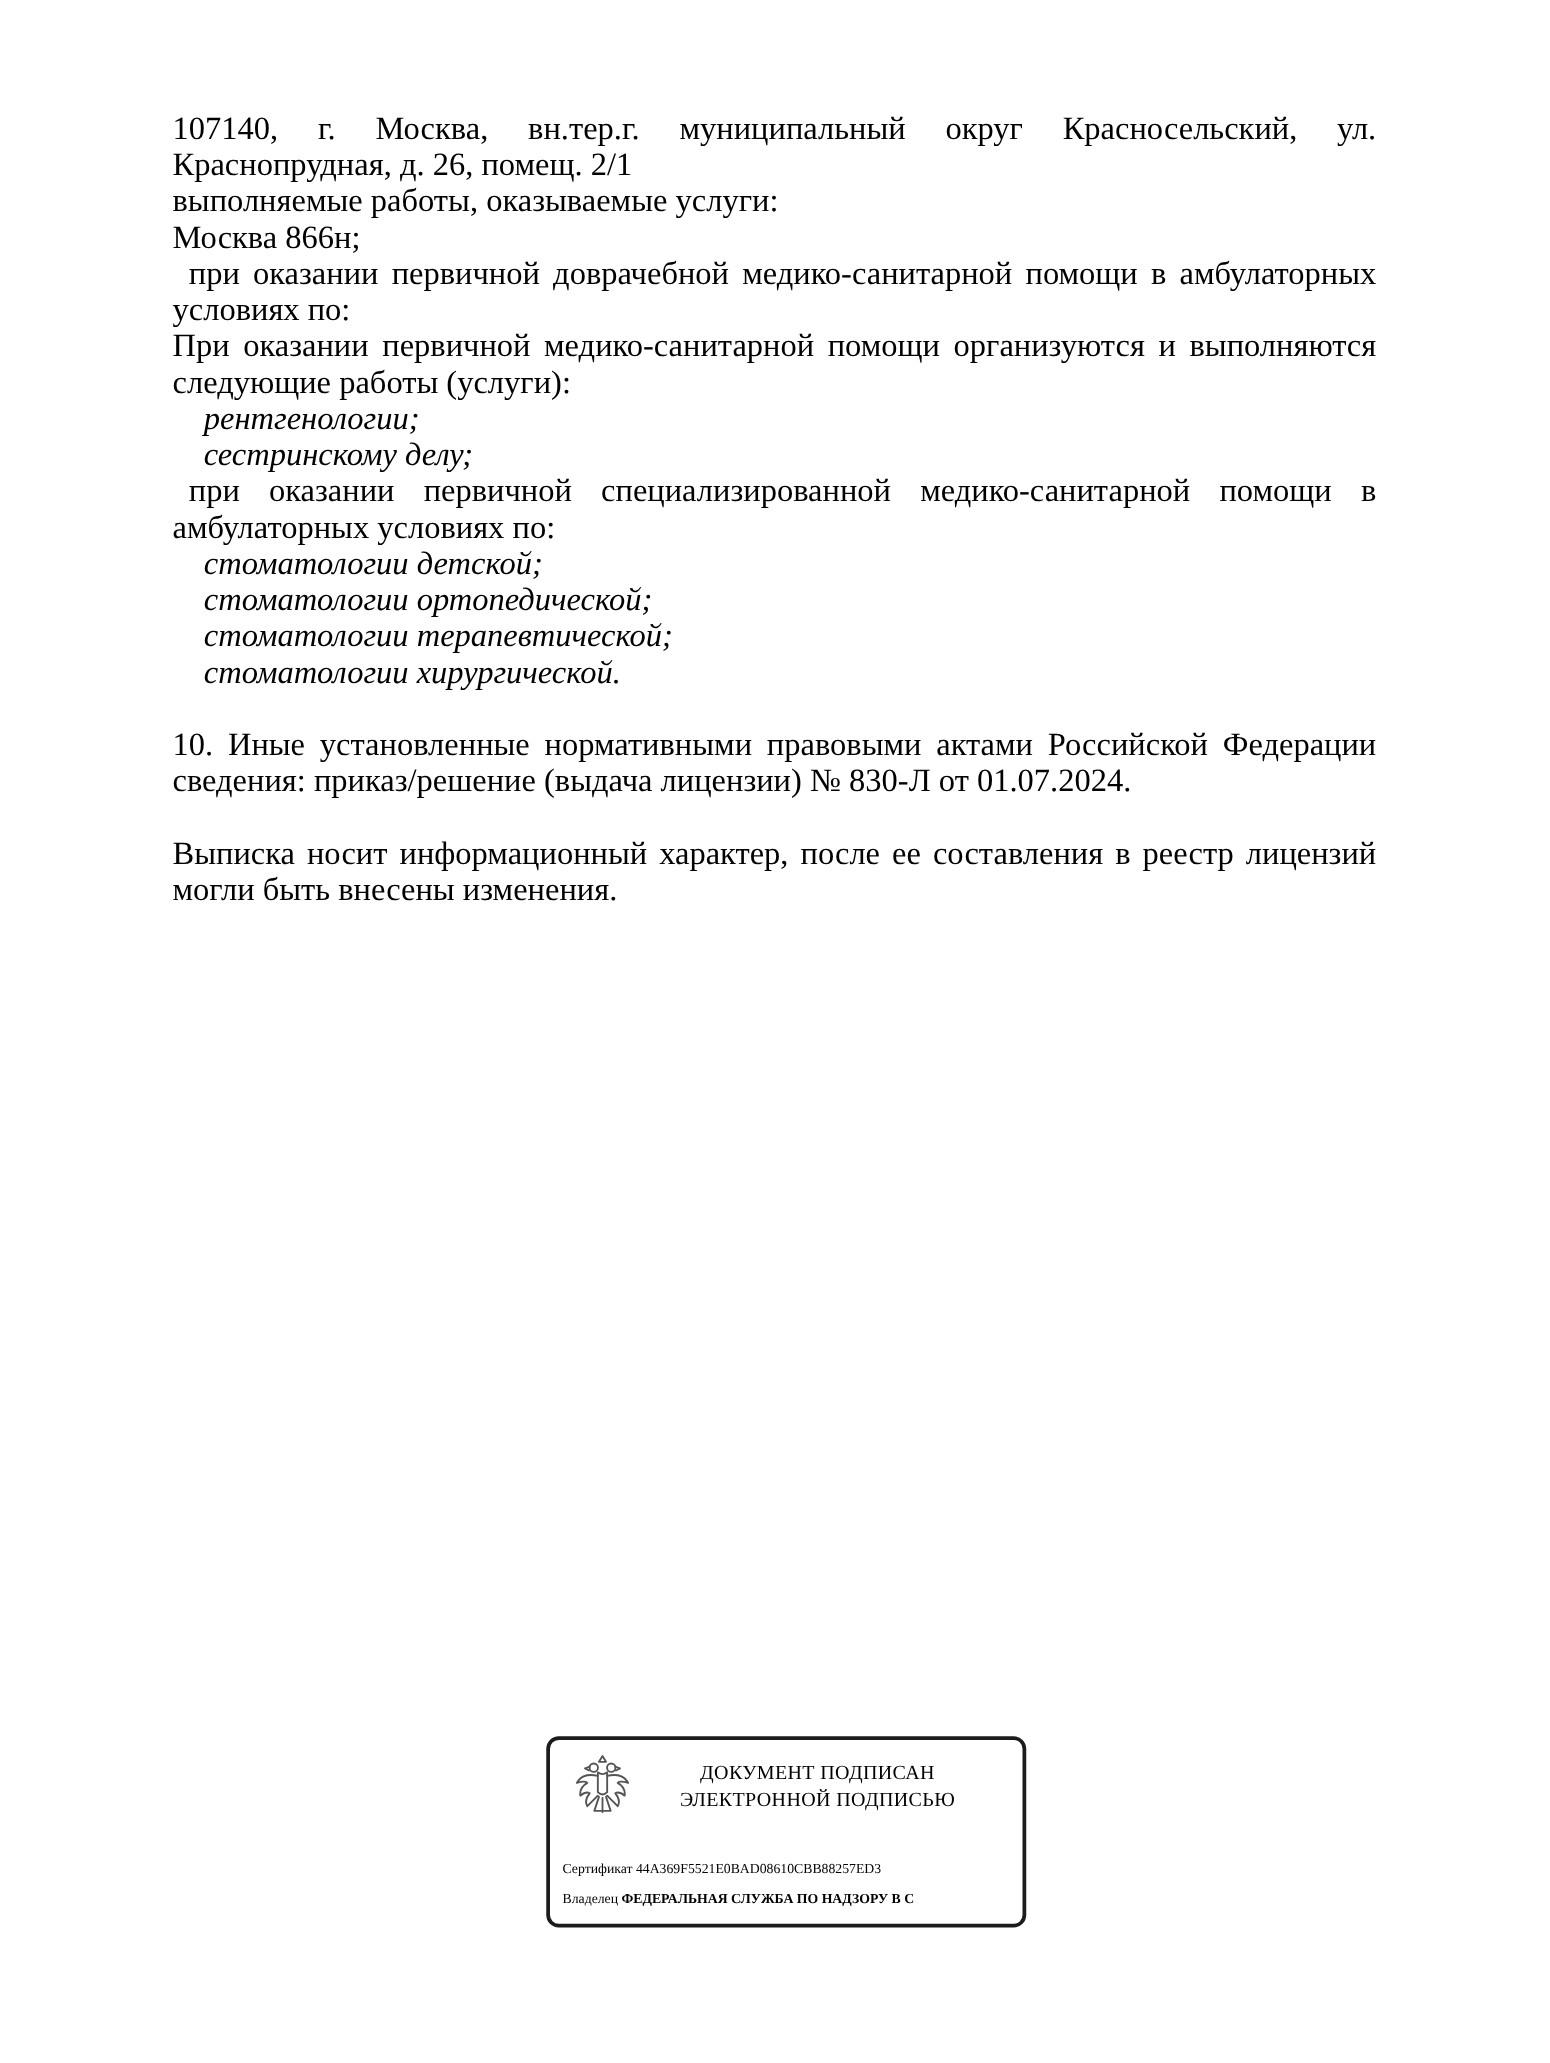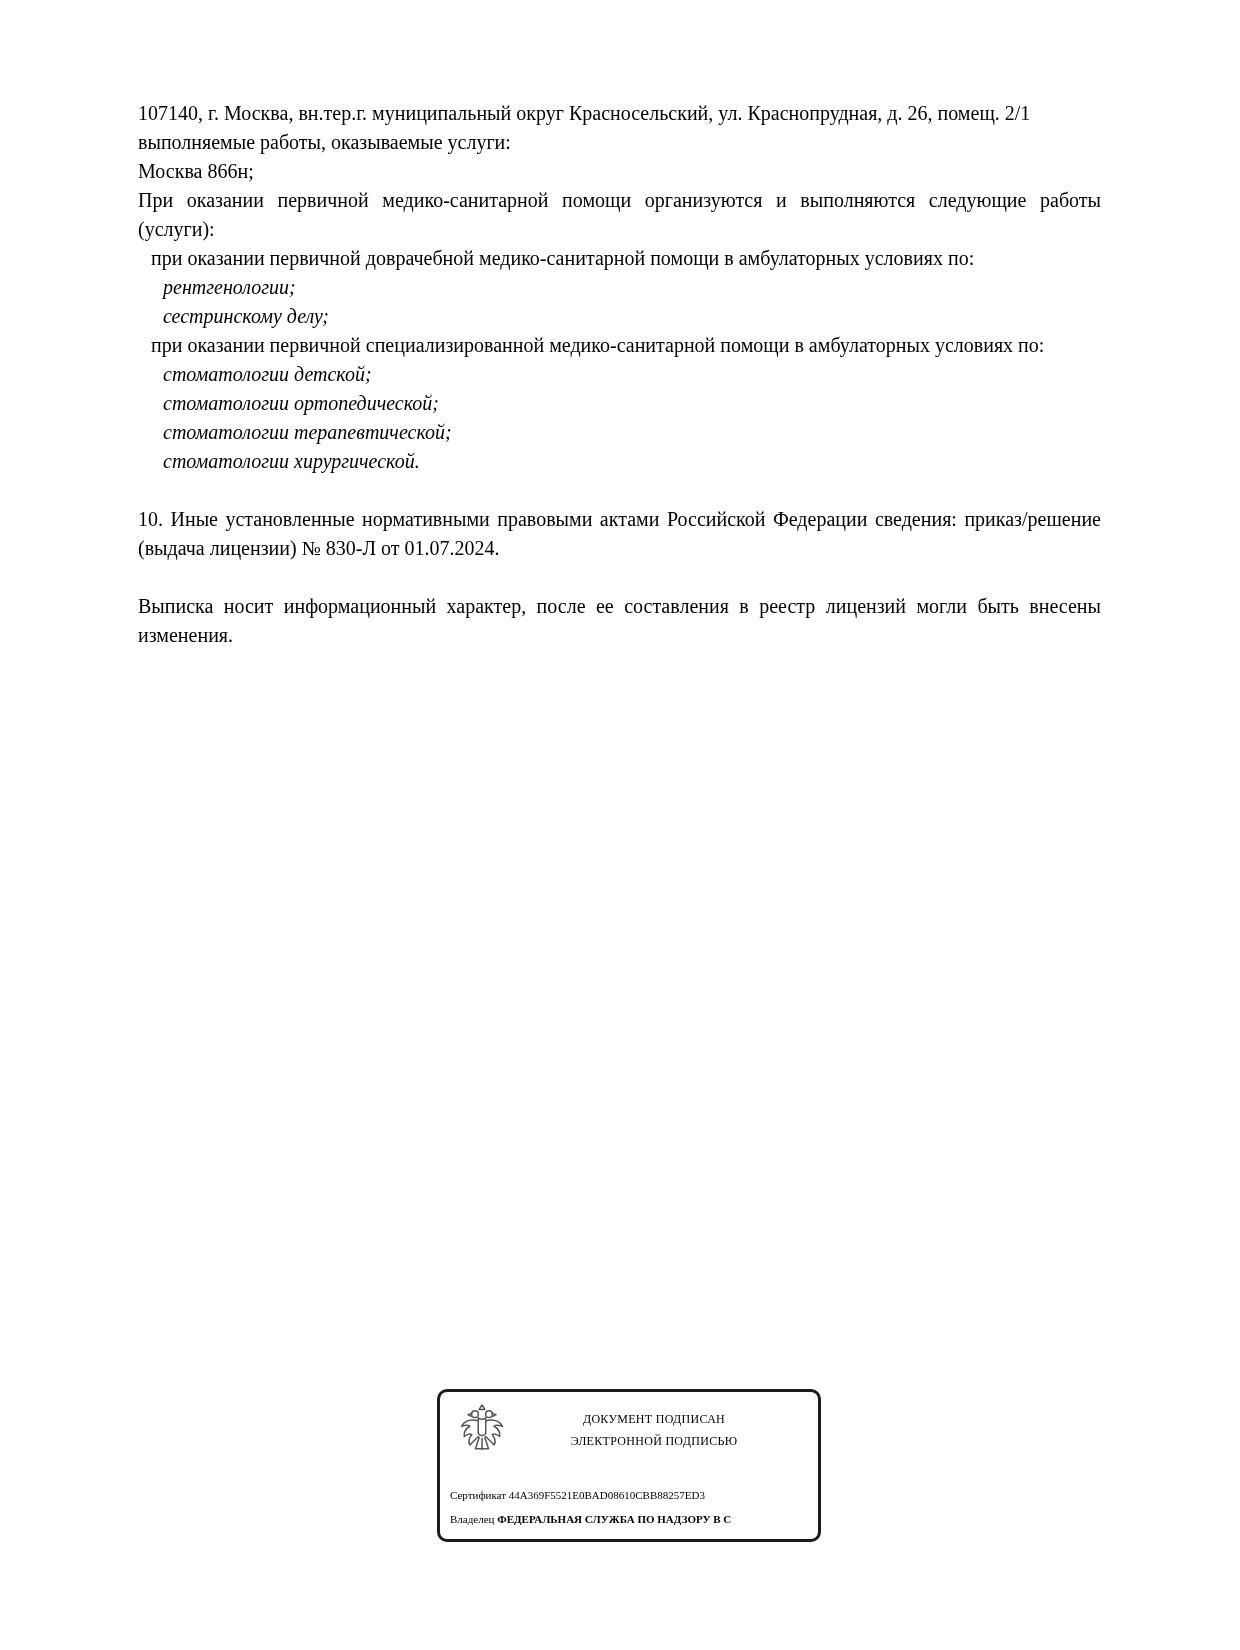--- a/index.html
+++ b/index.html
@@ -14,23 +14,23 @@
   .page {
     position: relative;
     width: 1240px;
     height: 1650px;
     background: #ffffff;
     overflow: hidden;
   }
   .content {
     position: absolute;
     left: 138px;
-    top: 99px;
+    top: 88px;
     width: 963px;
-    font-size: 20px;
+    font-size: 26px;
     line-height: 29px;
     text-align: justify;
   }
   .para { text-align: justify; }
   .hang { text-indent: 13px; }
   .list-item { padding-left: 25px; text-align: left; font-style: italic; }
   .gap-before { margin-top: 29px; }
 
   .stamp {
     position: absolute;
@@ -52,21 +52,21 @@
   .stamp-emblem {
     flex: 0 0 auto;
     width: 56px;
     height: 58px;
     margin-left: 4px;
     display: inline-block;
   }
   .stamp-title {
     flex: 1;
     text-align: center;
-    font-size: 12px;
+    font-size: 16px;
     line-height: 22px;
     letter-spacing: 0.3px;
     padding-right: 10px;
   }
   .stamp-lines {
     margin-top: 23px;
     font-size: 11px;
     line-height: 24px;
   }
   .stamp-line {
@@ -77,22 +77,22 @@
 </style>
 </head>
 <body>
 
 <div class="page">
 
   <div class="content">
     <p class="para">107140, г. Москва, вн.тер.г. муниципальный округ Красносельский, ул. Краснопрудная, д. 26, помещ. 2/1</p>
     <p class="para">выполняемые работы, оказываемые услуги:</p>
     <p class="para">Москва 866н;</p>
+    <p class="para hang">при оказании первичной доврачебной медико-санитарной помощи в амбулаторных условиях по:</p>
     <p class="para">При оказании первичной медико-санитарной помощи организуются и выполняются следующие работы (услуги):</p>
-    <p class="para hang">при оказании первичной доврачебной медико-санитарной помощи в амбулаторных условиях по:</p>
     <p class="para list-item">рентгенологии;</p>
     <p class="para list-item">сестринскому делу;</p>
     <p class="para hang">при оказании первичной специализированной медико-санитарной помощи в амбулаторных условиях по:</p>
     <p class="para list-item">стоматологии детской;</p>
     <p class="para list-item">стоматологии ортопедической;</p>
     <p class="para list-item">стоматологии терапевтической;</p>
     <p class="para list-item">стоматологии хирургической.</p>
     <p class="para gap-before">10. Иные установленные нормативными правовыми актами Российской Федерации сведения: приказ/решение (выдача лицензии) № 830-Л от 01.07.2024.</p>
     <p class="para gap-before">Выписка носит информационный характер, после ее составления в реестр лицензий могли быть внесены изменения.</p>
   </div>

